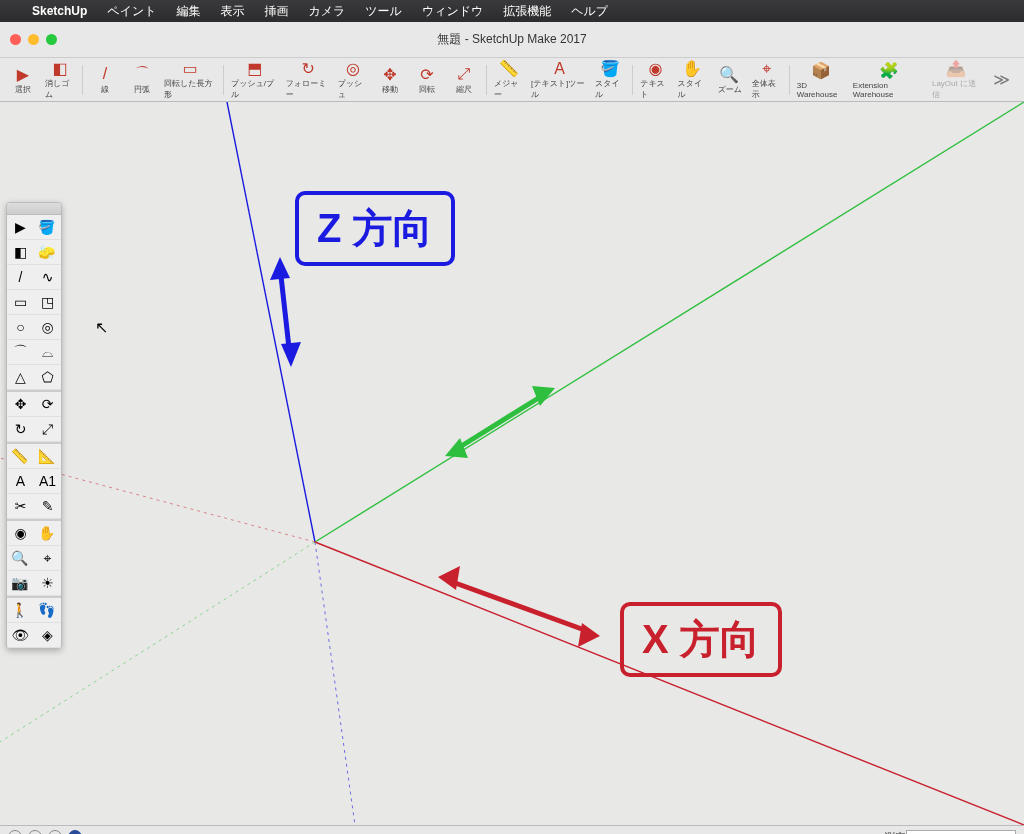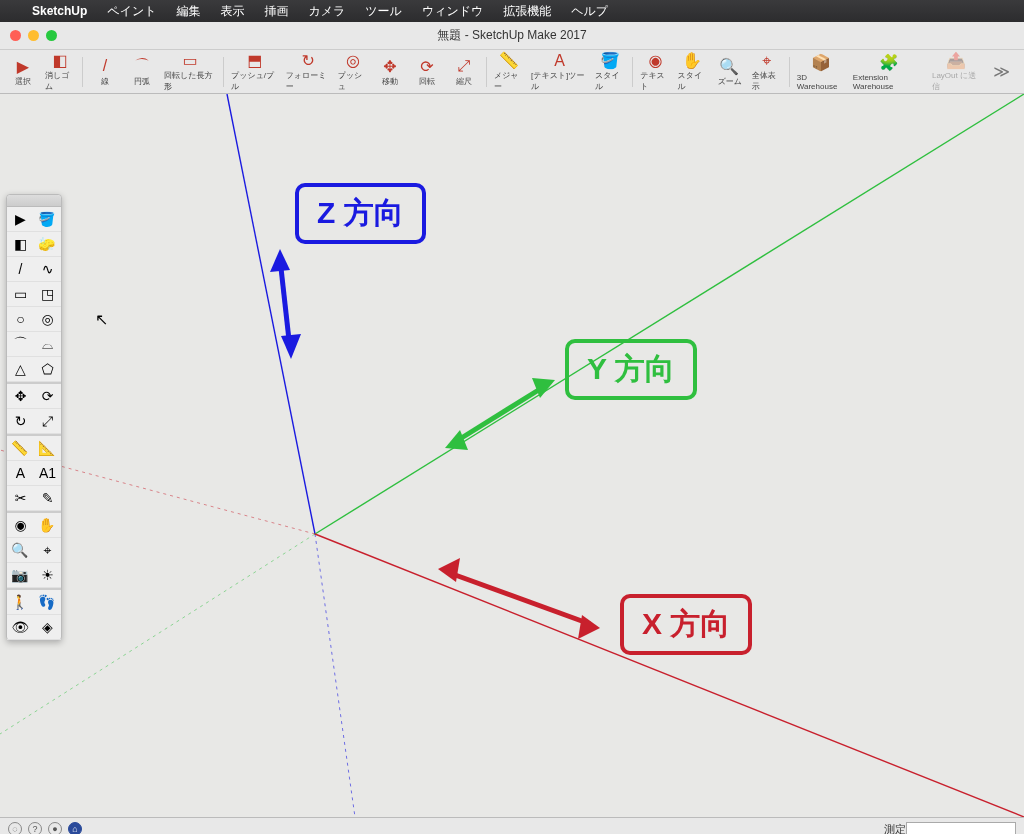--- a/index.html
+++ b/index.html
@@ -1,35 +1,35 @@
 <!DOCTYPE html>
 <html><head>
 <meta charset="utf-8">
 <style>
   *{box-sizing:border-box;margin:0;padding:0;font-family:"Hiragino Sans","Helvetica Neue",Arial,sans-serif;}
   body{width:1024px;height:834px;overflow:hidden;background:#f0f0f0;}
   .mac-menu{height:22px;background:linear-gradient(#3a3a3c,#2c2c2e);display:flex;align-items:center;padding:0 12px;color:#fff;font-size:12px;gap:20px;}
   .apple{font-size:14px;}
   .mac-menu span.bold{font-weight:700;}
-  .title-bar{height:28px;background:#e8e8e8;display:flex;align-items:center;position:relative;border-bottom:1px solid #ccc;}
+  .title-bar{height:36px;background:#e8e8e8;display:flex;align-items:center;position:relative;border-bottom:1px solid #ccc;}
   .traffic{display:flex;gap:7px;position:absolute;left:10px;}
   .traffic>div{width:11px;height:11px;border-radius:50%;}
   .t-red{background:#ff5f56;}
   .t-yellow{background:#ffbd2e;}
   .t-green{background:#27c93f;}
   .title-text{flex:1;text-align:center;font-size:12px;color:#333;}
   .toolbar{height:44px;background:#e8e8e8;border-bottom:1px solid #bbb;display:flex;align-items:center;padding:0 6px;gap:3px;}
   .tool-btn{display:flex;flex-direction:column;align-items:center;justify-content:center;min-width:34px;height:40px;font-size:8px;color:#444;cursor:pointer;padding:0 2px;}
   .tool-btn.disabled{opacity:.4;}
   .tool-btn .ico{width:20px;height:20px;display:flex;align-items:center;justify-content:center;font-size:16px;color:#c0392b;}
   .tool-sep{width:1px;height:30px;background:#ccc;margin:0 2px;}
   .overflow{margin-left:auto;font-size:16px;color:#777;padding:0 8px;}
   .canvas{position:relative;width:1024px;height:723px;background:#e8e8e6;}
   svg.axes{position:absolute;top:0;left:0;width:100%;height:100%;}
-  .lbl{position:absolute;border:4px solid;border-radius:10px;padding:6px 18px;font-size:30px;font-weight:800;background:transparent;}
+  .lbl{position:absolute;border:4px solid;border-radius:10px;padding:6px 18px;font-size:40px;font-weight:800;background:transparent;}
   .lbl-z{border-color:#1a1ae0;color:#1a1ae0;left:295px;top:89px;}
   .lbl-y{border-color:#2fbf3f;color:#2fbf3f;left:565px;top:245px;}
   .lbl-x{border-color:#c8202d;color:#c8202d;left:620px;top:500px;}
   .tool-tray{position:absolute;left:6px;top:100px;width:56px;background:#efefef;border:1px solid #bbb;border-radius:4px;box-shadow:0 2px 6px rgba(0,0,0,.25);}
   .tray-head{height:12px;background:linear-gradient(#ddd,#ccc);border-bottom:1px solid #bbb;border-radius:4px 4px 0 0;}
   .tray-row{display:flex;height:25px;}
   .tray-cell{width:28px;height:25px;display:flex;align-items:center;justify-content:center;font-size:14px;border-bottom:1px solid #e0e0e0;}
   .tray-sep{height:2px;background:#ccc;}
   .info-panel{position:absolute;right:14px;top:130px;width:92px;background:#f5f5f5;border:1px solid #bbb;box-shadow:0 1px 3px rgba(0,0,0,.2);}
   .info-row{height:14px;display:flex;align-items:center;font-size:9px;color:#333;border-bottom:1px solid #ddd;padding-left:4px;background:linear-gradient(#f8f8f8,#eee);}
@@ -188,21 +188,20 @@
     </g>
 
     <g stroke="#c8202d" fill="#c8202d" stroke-width="5">
       <line x1="447" y1="478" x2="590" y2="530"></line>
       <polygon points="438,475 460,464 456,488" stroke="none"></polygon>
       <polygon points="600,534 578,545 582,521" stroke="none"></polygon>
     </g>
   </svg>
 
   <div class="lbl lbl-z">Z 方向</div>
-  <div class="lbl lbl-y">Y 方向</div>
   <div class="lbl lbl-x">X 方向</div>
 
   <div class="cursor">↖</div>
 
   <div class="tool-tray">
     <div class="tray-head"></div>
     <div id="tray-body">
         <div class="tray-row">
           <div class="tray-cell">▶</div>
           <div class="tray-cell">🪣</div>

